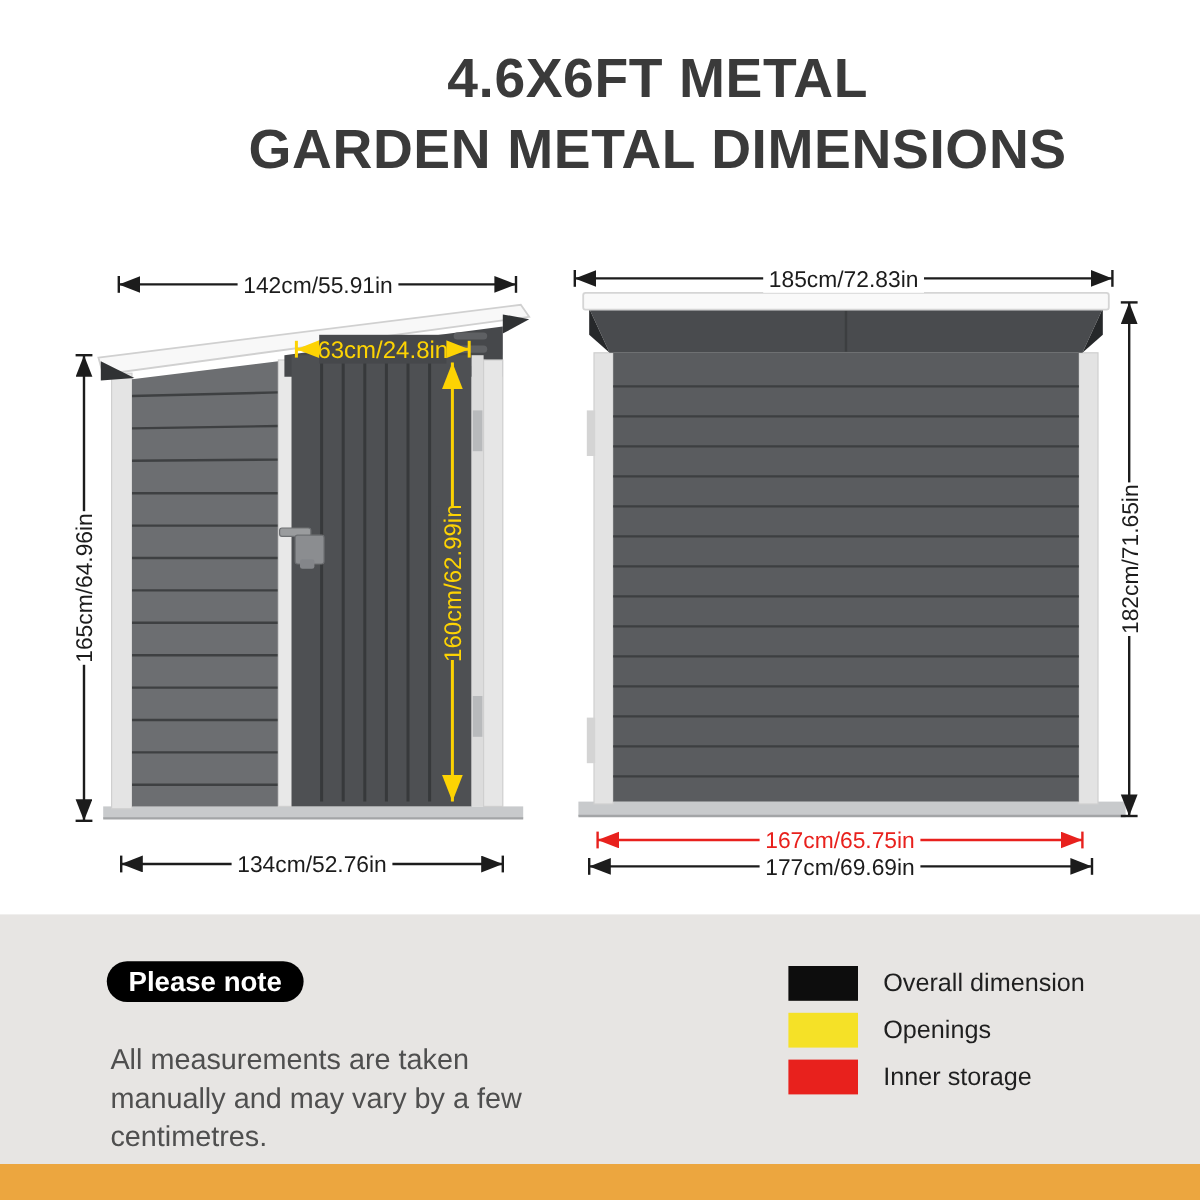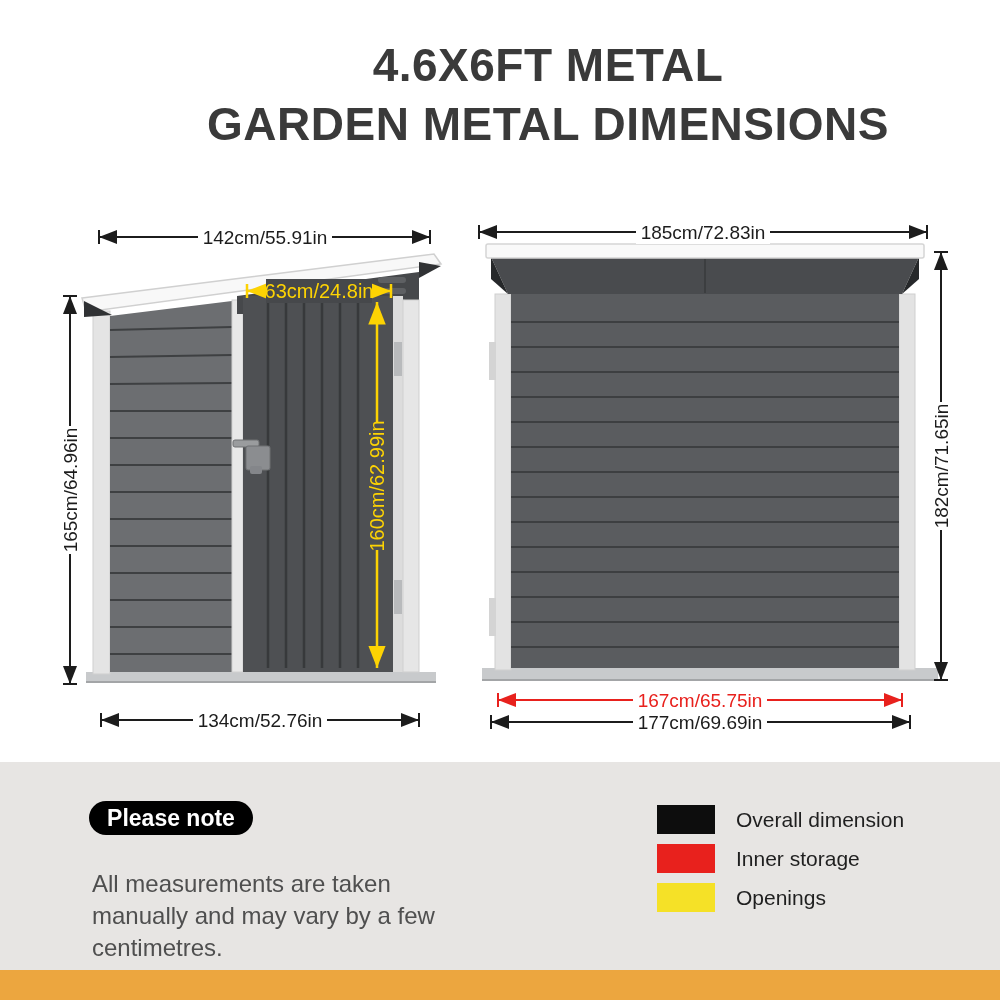--- a/index.html
+++ b/index.html
@@ -239,23 +239,23 @@
     <span>Please note</span>
   </div>
   <div class="note-text">All measurements are taken manually and may vary by a few centimetres.</div>
 
   <div class="legend">
     <div class="legend-row">
       <div class="legend-swatch black"></div>
       <div class="legend-label">Overall dimension</div>
     </div>
     <div class="legend-row">
+      <div class="legend-swatch yellow"></div>
+      <div class="legend-label">Openings</div>
+    </div>
+    <div class="legend-row">
       <div class="legend-swatch red"></div>
       <div class="legend-label">Inner storage</div>
     </div>
-    <div class="legend-row">
-      <div class="legend-swatch yellow"></div>
-      <div class="legend-label">Openings</div>
-    </div>
   </div>
 </div>
 
 <div class="footer-bar"></div>
 
 </body></html>

